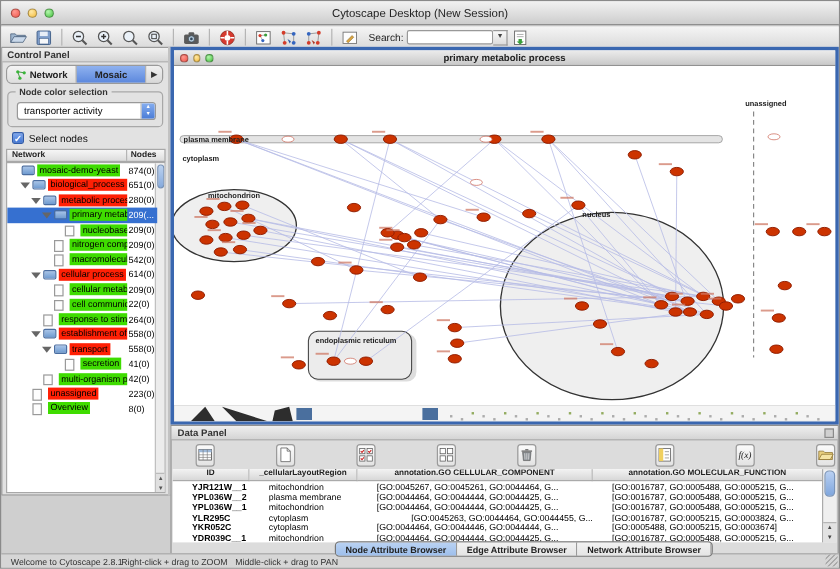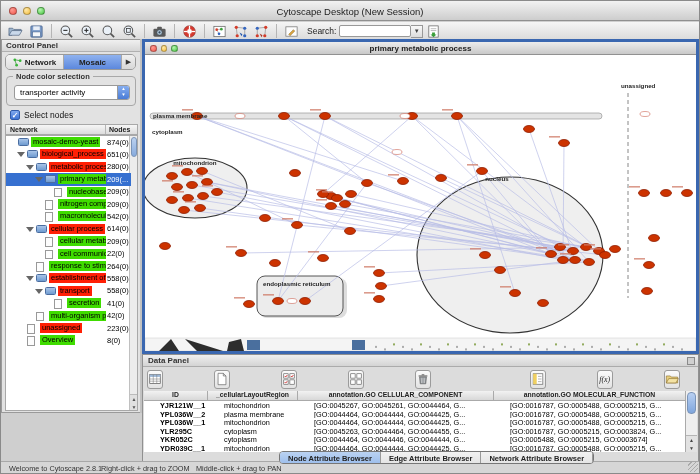--- a/index.html
+++ b/index.html
@@ -74,21 +74,21 @@
   .net-title { position:absolute; width:100%; text-align:center; top:2px; font-size:8px; font-weight:bold; color:#222; }
   .lights.small { left:5px; top:3px; gap:4px; }
   .lights.small .light { width:6.5px; height:6.5px; }
   #net-canvas { position:absolute; left:0; top:13px; width:551px; height:296px; background:#fff; }
 
   
   #data-panel { position:absolute; left:141px; top:353px; width:557px; height:109px;
     background:#dcdcdc; border:1px solid #909090; }
   .dp-header { height:12px; font-size:8px; font-weight:bold; color:#333; padding:1px 0 0 5px;
     background:linear-gradient(#efefef,#d4d4d4); border-bottom:1px solid #ababab; position:relative; }
-  .dp-toolbar { position:absolute; left:0; top:13px; width:100%; height:22px; display:flex; align-items:center; padding:0 4px;gap:48px; }
+  .dp-toolbar { position:absolute; left:0; top:13px; width:100%; height:22px; display:flex; align-items:center; padding:0 20px;gap:48px; }
   .dp-btn { width:21px; height:19px; margin-right:3px; border:1px solid #9b9b9b; border-radius:3px;
     background:linear-gradient(#fbfbfb,#e2e2e2); display:flex; align-items:center; justify-content:center; }
   .dp-btn svg { width:14px; height:14px; }
   .dp-spacer { flex:1; }
   #dp-table { position:absolute; left:1px; top:36px; width:542px; height:61px; background:#fff; }
   .dpt-head { display:flex; height:10px; }
   .dpt-head div { background:linear-gradient(#f2f2f2,#d8d8d8); border-right:1px solid #aaa; border-bottom:1px solid #aaa;
     font-size:6.8px; font-weight:bold; color:#222; text-align:center; overflow:hidden; white-space:nowrap; }
   .dpt-row { display:flex; height:8.5px; }
   .dpt-row div { font-size:7.3px; color:#000; padding-left:16px; white-space:nowrap; overflow:hidden; }
@@ -709,21 +709,21 @@
         </div>
         <div class="dpt-row">
           <div class="c0" style="width: 64px;">YPL036W__1</div>
           <div class="c1" style="width: 90px;">mitochondrion</div>
           <div class="c2" style="width: 196px;">[GO:0044464, GO:0044444, GO:0044425, G...</div>
           <div class="c3" style="width: 192px;">[GO:0016787, GO:0005488, GO:0005215, G...</div>
         </div>
         <div class="dpt-row">
           <div class="c0" style="width: 64px;">YLR295C</div>
           <div class="c1" style="width: 90px;">cytoplasm</div>
-          <div class="c2" style="width: 196px;">[GO:0045263, GO:0044464, GO:0044455, G...</div>
+          <div class="c2" style="width: 196px; text-align: right;">[GO:0045263, GO:0044464, GO:0044455, G...</div>
           <div class="c3" style="width: 192px;">[GO:0016787, GO:0005215, GO:0003824, G...</div>
         </div>
         <div class="dpt-row">
           <div class="c0" style="width: 64px;">YKR052C</div>
           <div class="c1" style="width: 90px;">cytoplasm</div>
           <div class="c2" style="width: 196px;">[GO:0044464, GO:0044446, GO:0044444, G...</div>
           <div class="c3" style="width: 192px;">[GO:0005488, GO:0005215, GO:0003674]</div>
         </div>
         <div class="dpt-row">
           <div class="c0" style="width: 64px;">YDR039C__1</div>

